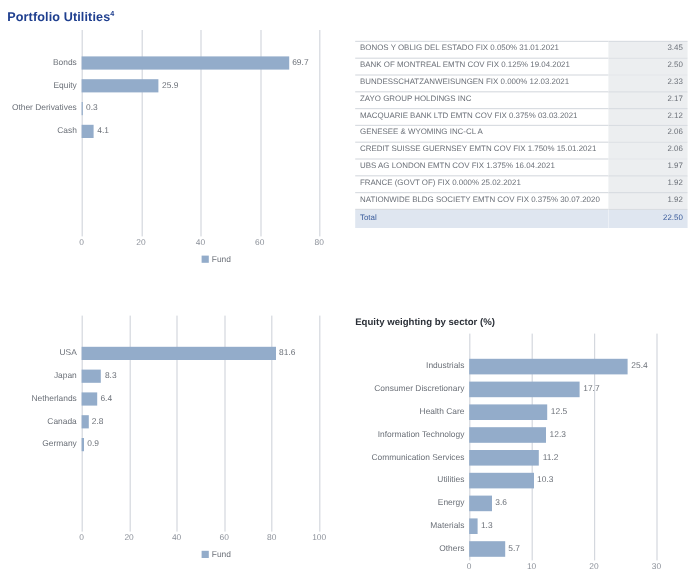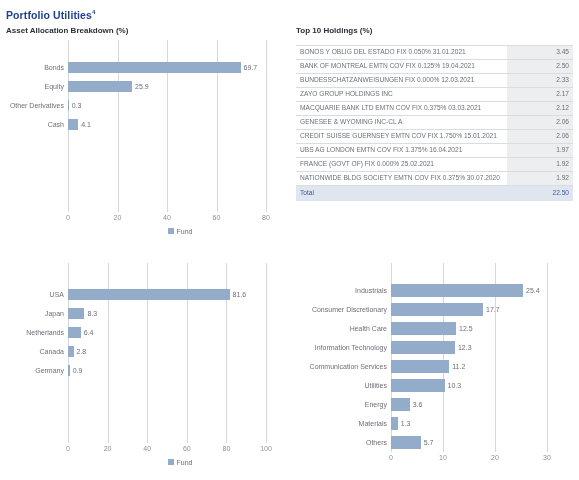--- a/index.html
+++ b/index.html
@@ -191,21 +191,20 @@
 
 <div class="page">
 
   <div class="page-title">
     <span>Portfolio Utilities</span><span class="footnote">4</span>
   </div>
 
   <div class="grid">
 
     <div class="panel panel-tl">
-      <div class="panel-title">Asset Allocation Breakdown (%)</div>
       <div class="chart" id="chart-asset_allocation">
           <div class="chart-body" style="padding-top: 18px; position: relative;">
             <div class="gridlines" style="left: 62px; width: 198px;">
               <div class="gridline" style="left: 0px;"></div>
               <div class="gridline" style="left: 49.5px;"></div>
               <div class="gridline" style="left: 99px;"></div>
               <div class="gridline" style="left: 148.5px;"></div>
               <div class="gridline" style="left: 198px;"></div>
             </div>
             <div class="row" style="height: 19px;">
@@ -246,21 +245,20 @@
             <span class="tick-label" style="left: 260px;">80</span>
           </div>
           <div class="legend" style="padding-left: 62px;">
             <span class="legend-swatch" style="background: rgb(147, 172, 202);"></span>
             <span class="legend-label">Fund</span>
           </div>
         </div>
     </div>
 
     <div class="panel panel-tr">
-      <div class="panel-title">Top 10 Holdings (%)</div>
       <table class="holdings">
         <tbody id="holdings-body">
             <tr>
               <td class="name">BONOS Y OBLIG DEL ESTADO FIX 0.050% 31.01.2021</td>
               <td class="val">3.45</td>
             </tr>
             <tr>
               <td class="name">BANK OF MONTREAL EMTN COV FIX 0.125% 19.04.2021</td>
               <td class="val">2.50</td>
             </tr>
@@ -361,20 +359,21 @@
             <span class="tick-label" style="left: 260px;">100</span>
           </div>
           <div class="legend" style="padding-left: 62px;">
             <span class="legend-swatch" style="background: rgb(147, 172, 202);"></span>
             <span class="legend-label">Fund</span>
           </div>
         </div>
     </div>
 
     <div class="panel panel-br">
+      <div class="panel-title">Equity weighting by sector (%)</div>
       <div class="chart" id="chart-sector_weighting">
           <div class="chart-body" style="padding-top: 18px; position: relative;">
             <div class="gridlines" style="left: 95px; width: 156px;">
               <div class="gridline" style="left: 0px;"></div>
               <div class="gridline" style="left: 52px;"></div>
               <div class="gridline" style="left: 104px;"></div>
               <div class="gridline" style="left: 156px;"></div>
             </div>
             <div class="row" style="height: 19px;">
               <div class="cat-label" style="width: 95px;">Industrials</div>

